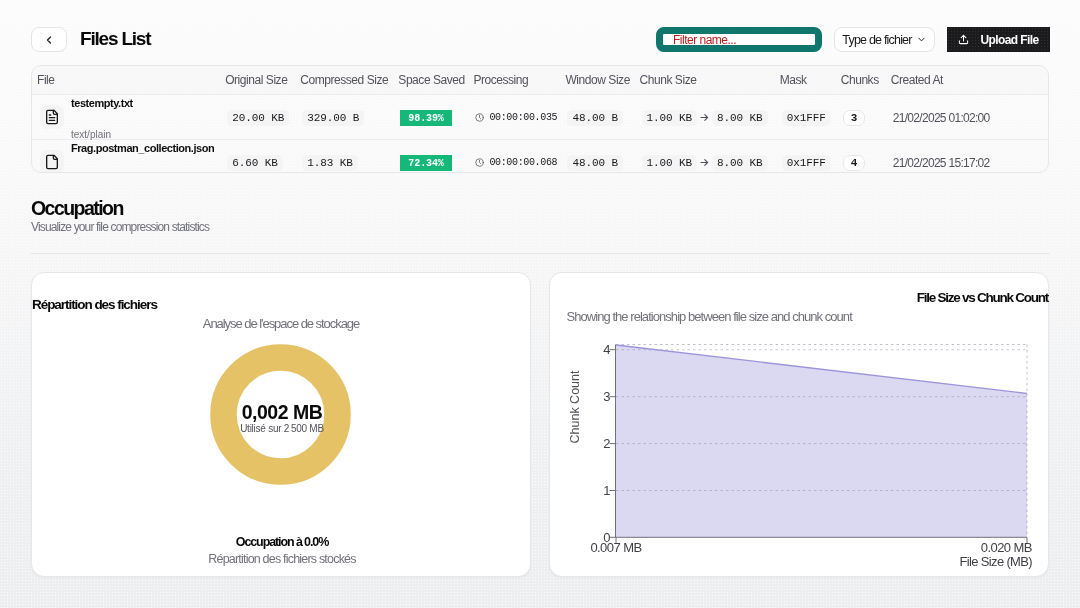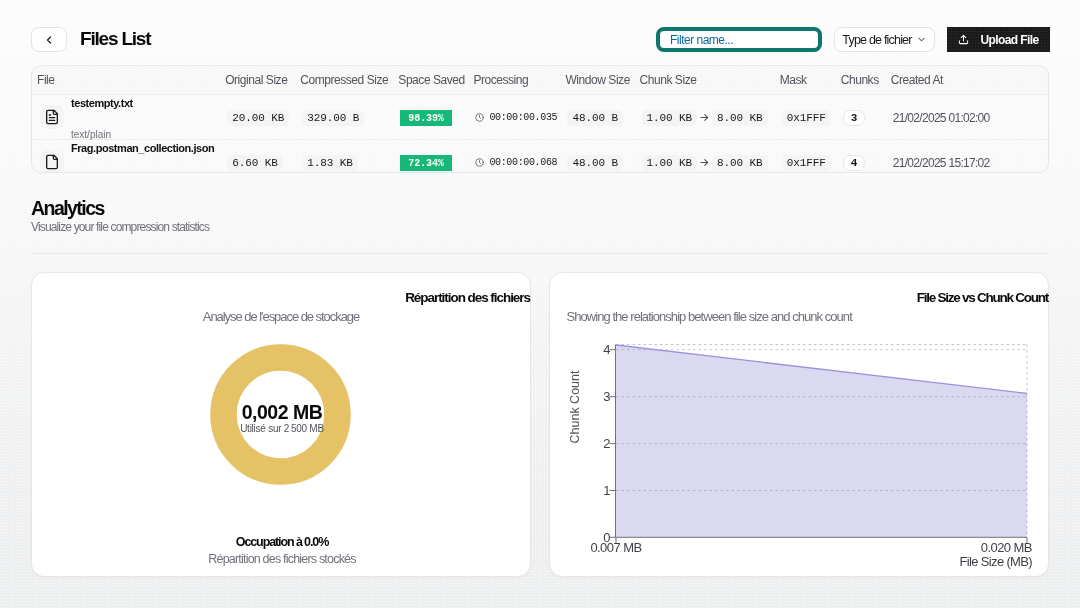--- a/index.html
+++ b/index.html
@@ -20,23 +20,23 @@
   position:absolute; left:31px; top:27px; width:36px; height:25px;
   background:#fff; border:1px solid #e4e4e7; border-radius:8px;
   display:flex; align-items:center; justify-content:center;
 }
 .h1 {
   position:absolute; left:80px; top:28px;
   font-size:19px; font-weight:700; letter-spacing:-1.2px; color:#0a0a0a;
 }
 .filter {
   position:absolute; left:656px; top:27px; width:166px; height:25px;
-  background:#fff; border:4px solid #0f766e; border-radius:8px;
+  background:#fff; border:7px solid #0f766e; border-radius:8px;
   display:flex; align-items:center; padding-left:10px;
-  font-size:12px; color:#0369a1; letter-spacing:-0.5px;
+  font-size:12px; color:#b91c1c; letter-spacing:-0.5px;
 }
 .typebtn {
   position:absolute; left:834px; top:27px; width:101px; height:25px;
   background:#fff; border:1px solid #e4e4e7; border-radius:8px;
   display:flex; align-items:center; justify-content:center; gap:4px;
   font-size:12.5px; color:#18181b; letter-spacing:-0.8px;
 }
 .uploadbtn {
   position:absolute; left:947px; top:27px; width:103px; height:25px;
   background:#1b1b1d; border-radius:0;
@@ -95,21 +95,21 @@
 
 .card {
   position:absolute; top:272px; height:305px; background:#fff;
   border:1px solid #e7e7e9; border-radius:13px;
   box-shadow:0 1px 2px rgba(0,0,0,0.04);
 }
 .cardL { left:31px; width:500px; }
 .cardR { left:549px; width:500px; }
 .ct { font-size:13.5px; font-weight:700; color:#0a0a0a; letter-spacing:-1.05px; }
 .cs { font-size:13px; color:#71717a; letter-spacing:-0.75px; }
-.cardL .ct { text-align:right; margin-top:17px; }
+.cardL .ct { text-align:left; margin-top:24px; }
 .cardL .cs { text-align:center; margin-top:4px; letter-spacing:-1.05px; }
 .cardR .ct { margin-left:13px; margin-top:17px; letter-spacing:-1.25px;text-align:right; }
 .cardR .cs { margin-left:16.5px; margin-top:4px; letter-spacing:-0.95px; }
 
 .donutwrap { position:absolute; left:0; top:0; width:500px; height:305px; }
 .dcenter { position:absolute; left:0; width:500px; text-align:center; }
 .dbig { top:128px; font-size:19.5px; font-weight:700; letter-spacing:-0.5px; color:#0a0a0a; }
 .dsmall { top:150px; font-size:10px; color:#52525b; letter-spacing:-0.25px; }
 .dfoot1 { top:262px; font-size:12.5px; font-weight:700; color:#0a0a0a; letter-spacing:-1.1px; }
 .dfoot2 { top:279px; font-size:12.5px; color:#71717a; letter-spacing:-0.8px; }
@@ -229,21 +229,21 @@
                 <path d="M4.8 1.7l2.8 2.8-2.8 2.8"></path>
               </svg></span><span class="pill">8.00 KB</span></td>
   <td><span class="pill">0x1FFF</span></td>
   <td><span class="chunkbox">4</span></td>
   <td><span class="created">21/02/2025 15:17:02</span></td>
 </tr>
 </tbody>
 </table>
 </div>
 
-<div class="h2">Analytics</div>
+<div class="h2">Occupation</div>
 <div class="h2sub">Visualize your file compression statistics</div>
 <div class="hr"></div>
 
 <div class="card cardL">
   <div class="ct">Répartition des fichiers</div>
   <div class="cs">Analyse de l'espace de stockage</div>
   <div class="donutwrap">
     <svg width="500" height="302">
       <circle cx="248.5" cy="141.5" r="57" fill="none" stroke="#e6c267" stroke-width="26.5"></circle>
     </svg>

